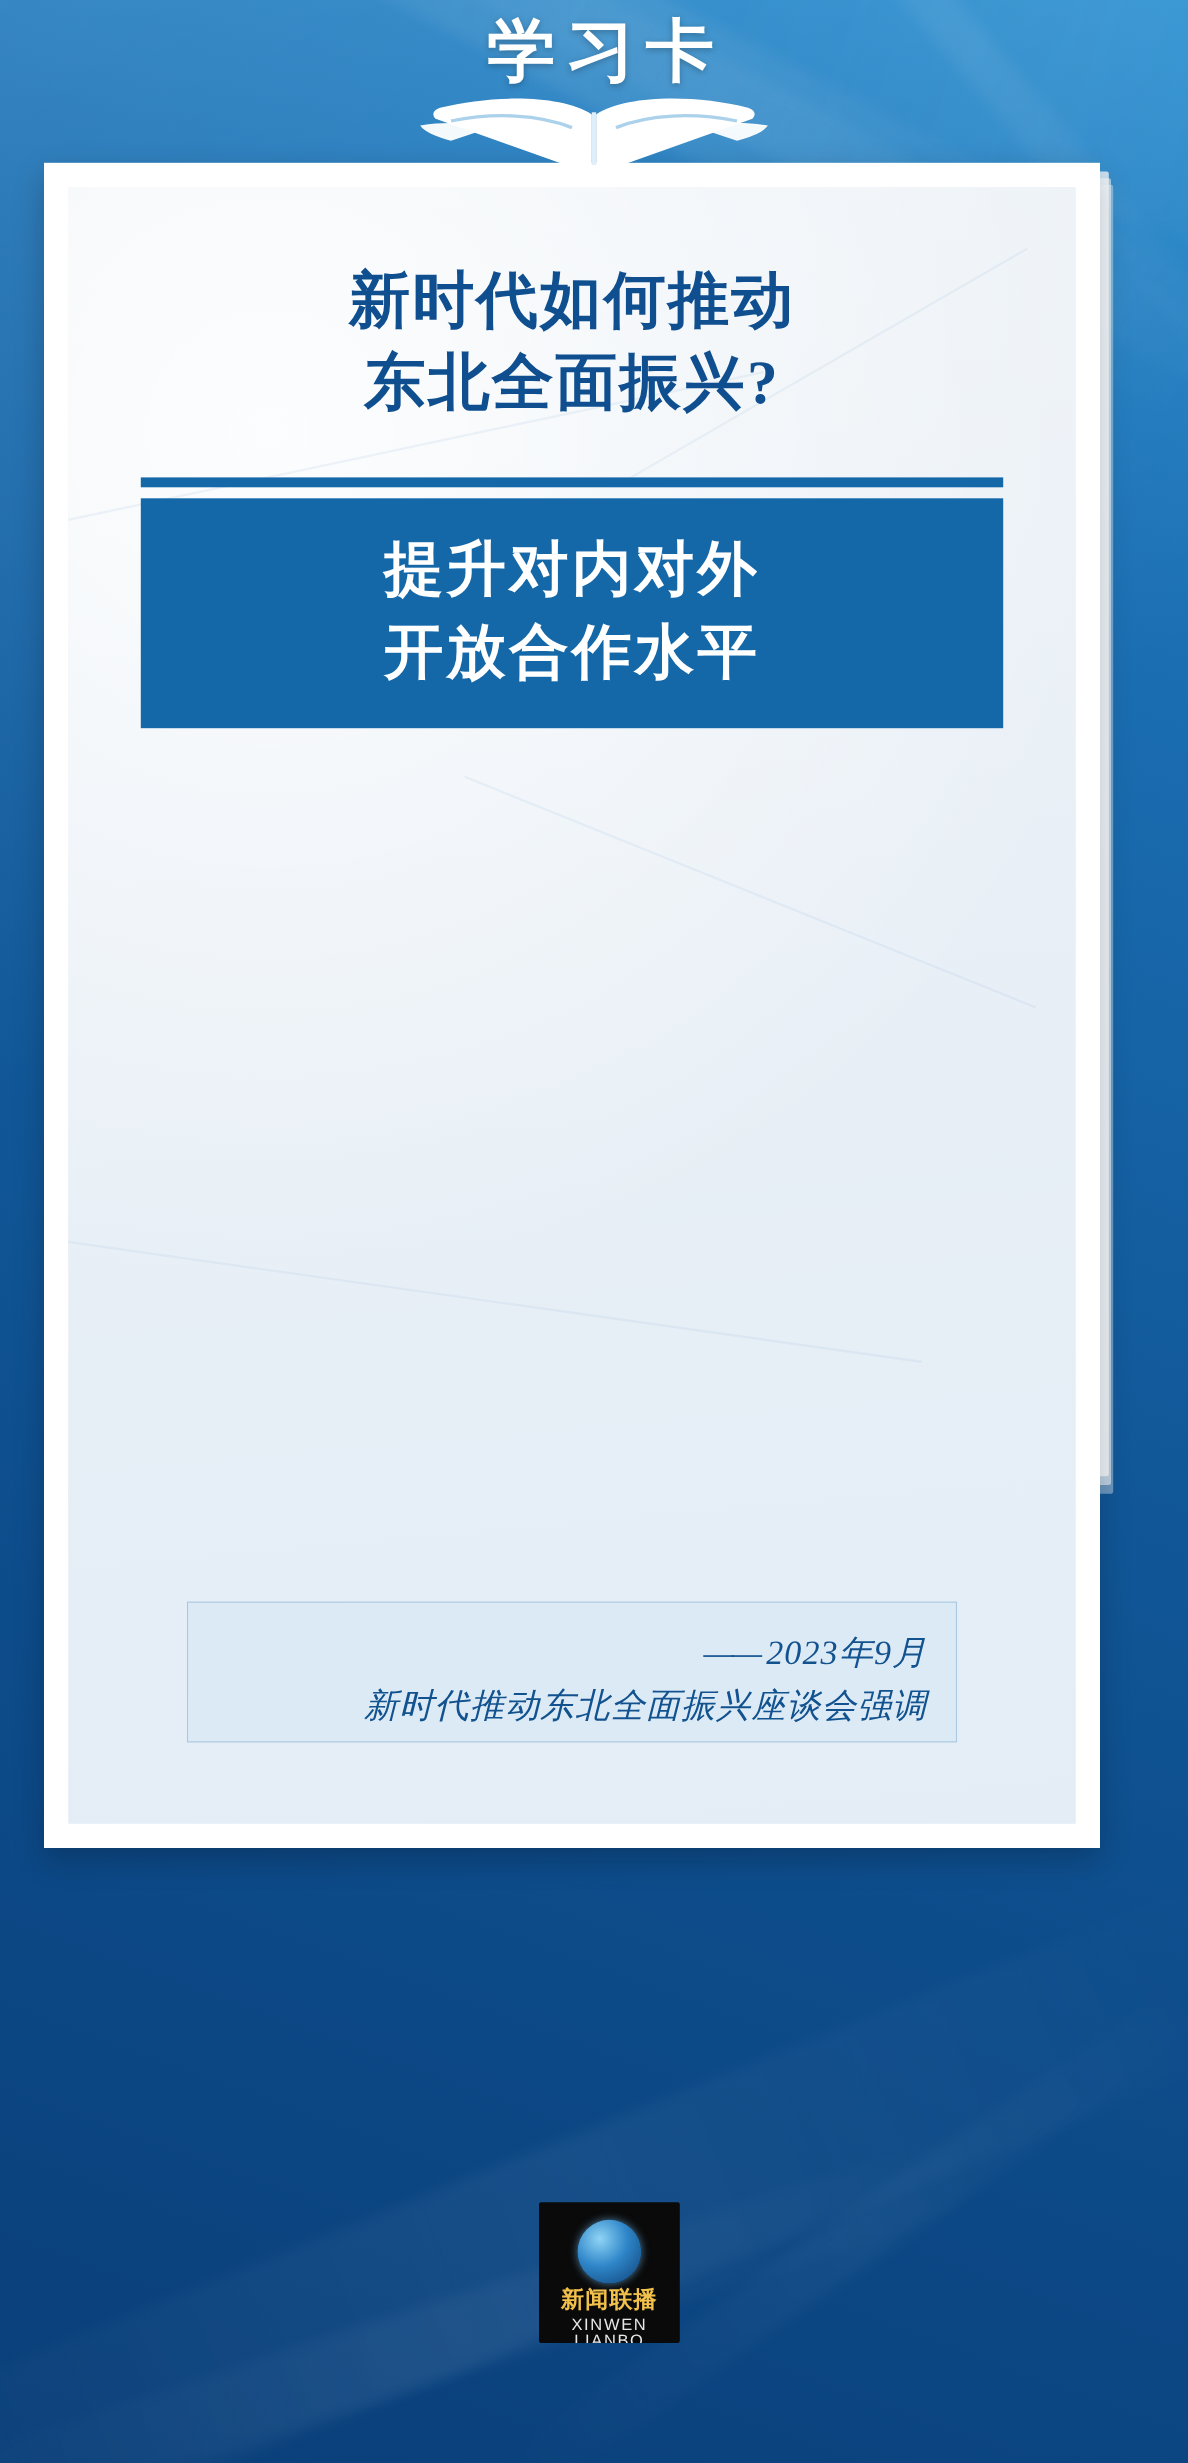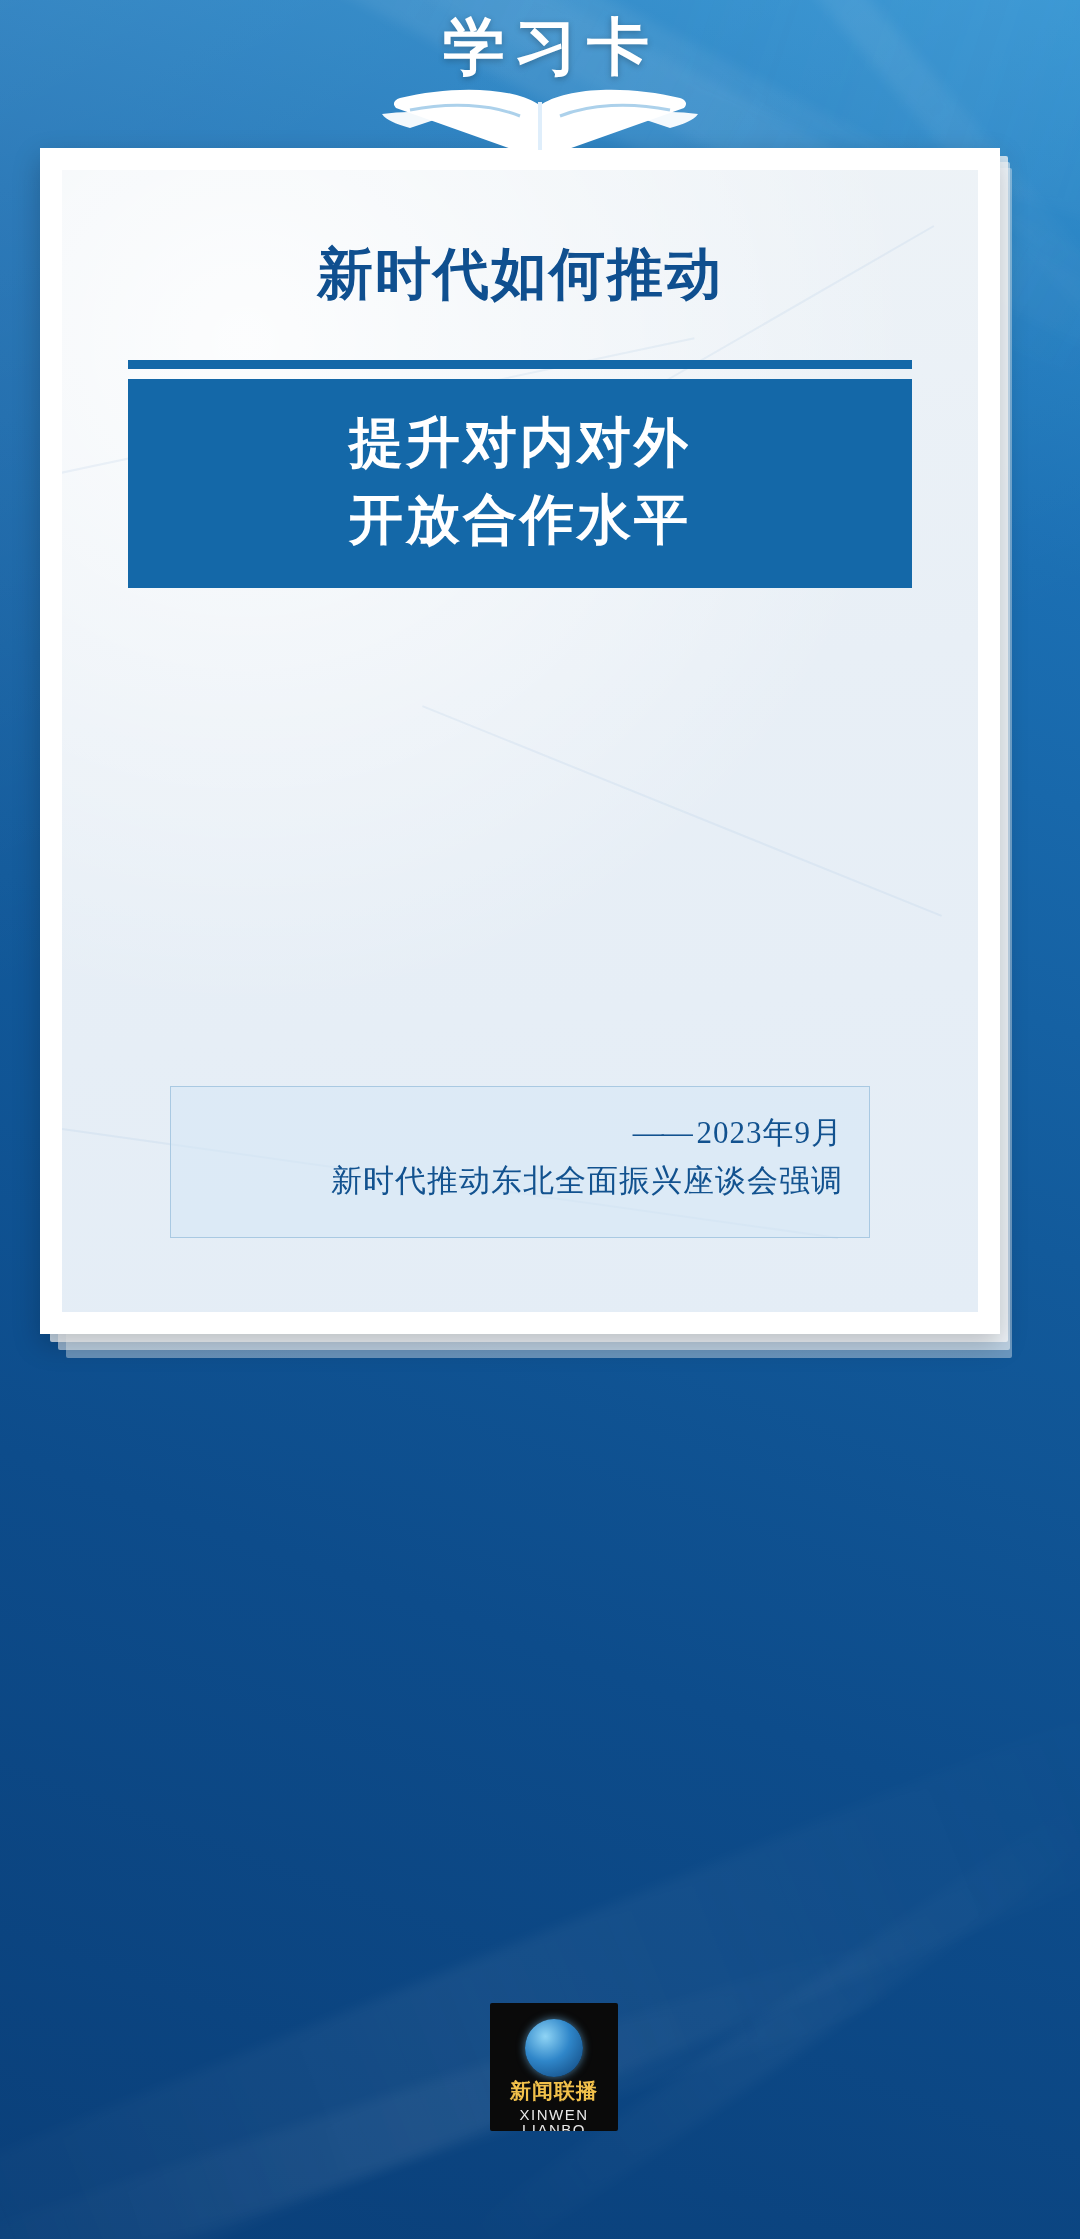--- a/index.html
+++ b/index.html
@@ -72,21 +72,21 @@
   }
   .stk1 { left: 66px;  top: 168px; width: 946px; height: 1190px; background: rgba(255,255,255,0.38); }
   .stk2 { left: 58px;  top: 162px; width: 952px; height: 1188px; background: rgba(255,255,255,0.55); }
   .stk3 { left: 50px;  top: 156px; width: 958px; height: 1186px; background: rgba(255,255,255,0.75); }
 
   #card {
     position: absolute;
     left: 40px;
     top: 148px;
     width: 960px;
-    height: 1186px;
+    height: 1532px;
     background: #ffffff;
     box-shadow: 0 10px 26px rgba(0,0,0,0.22);
     z-index: 3;
   }
   #card-inner {
     position: absolute;
     left: 22px;
     top: 22px;
     right: 22px;
     bottom: 22px;
@@ -156,27 +156,28 @@
     font-family: "Liberation Serif", "DejaVu Serif", serif;
   }
 
   #source-box {
     position: absolute;
     left: 108px;
     bottom: 74px;
     width: 700px;
     border: 1px solid #a9c9e2;
     background: rgba(214,232,246,0.55);
-    padding: 22px 26px 32px;
+    padding: 22px 26px 8px;
     box-sizing: border-box;
     text-align: right;
     color: #12528f;
     font-size: 31px;
     line-height: 1.55;
     letter-spacing: 1px;
+    font-style: italic;
   }
   #source-date::before {
     content: "—— ";
     letter-spacing: -2px;
   }
 
   
   #footer {
     position: absolute;
     left: 0;
@@ -265,20 +266,21 @@
   <div id="card">
     <div id="card-inner">
 
       <div class="tex t1"></div>
       <div class="tex t2"></div>
       <div class="tex t3"></div>
       <div class="tex t4"></div>
 
       <div id="headline">
         <div>新时代如何推动</div>
+        <div>东北全面振兴?</div>
       </div>
 
       <div id="banner-wrap">
         <div id="banner-rule"></div>
         <div id="banner">
           <div>提升对内对外</div>
           <div>开放合作水平</div>
         </div>
       </div>
 

